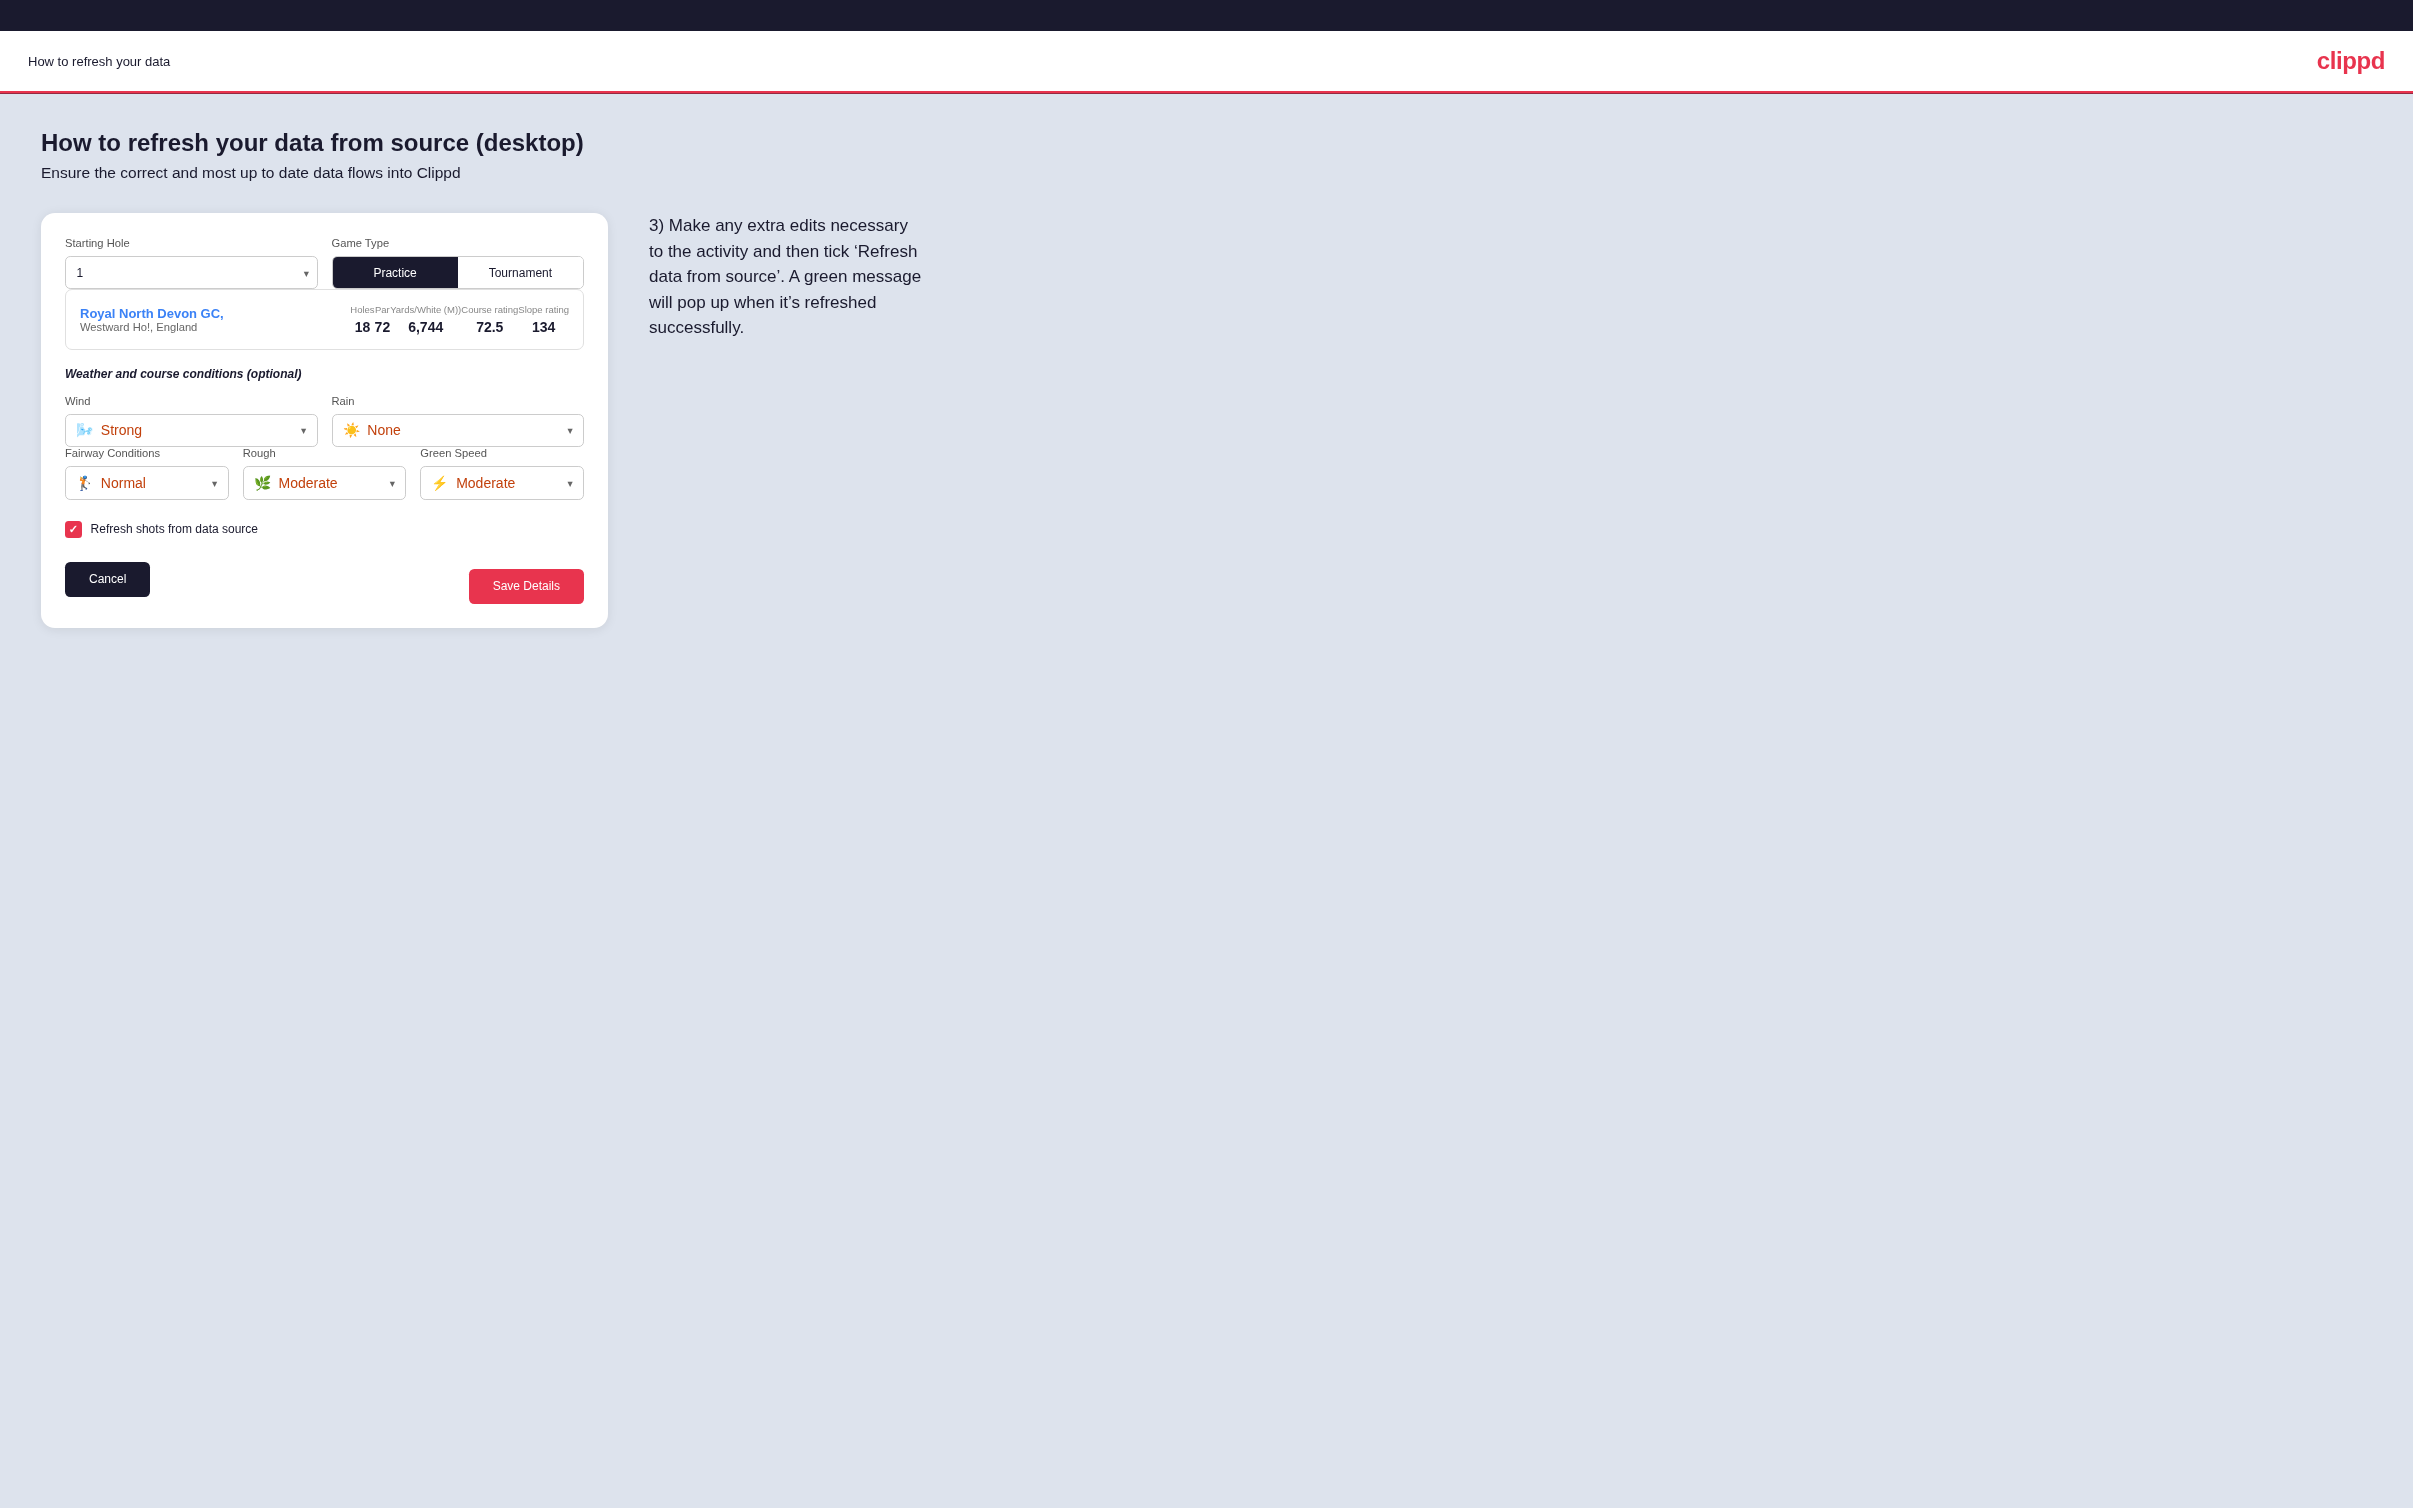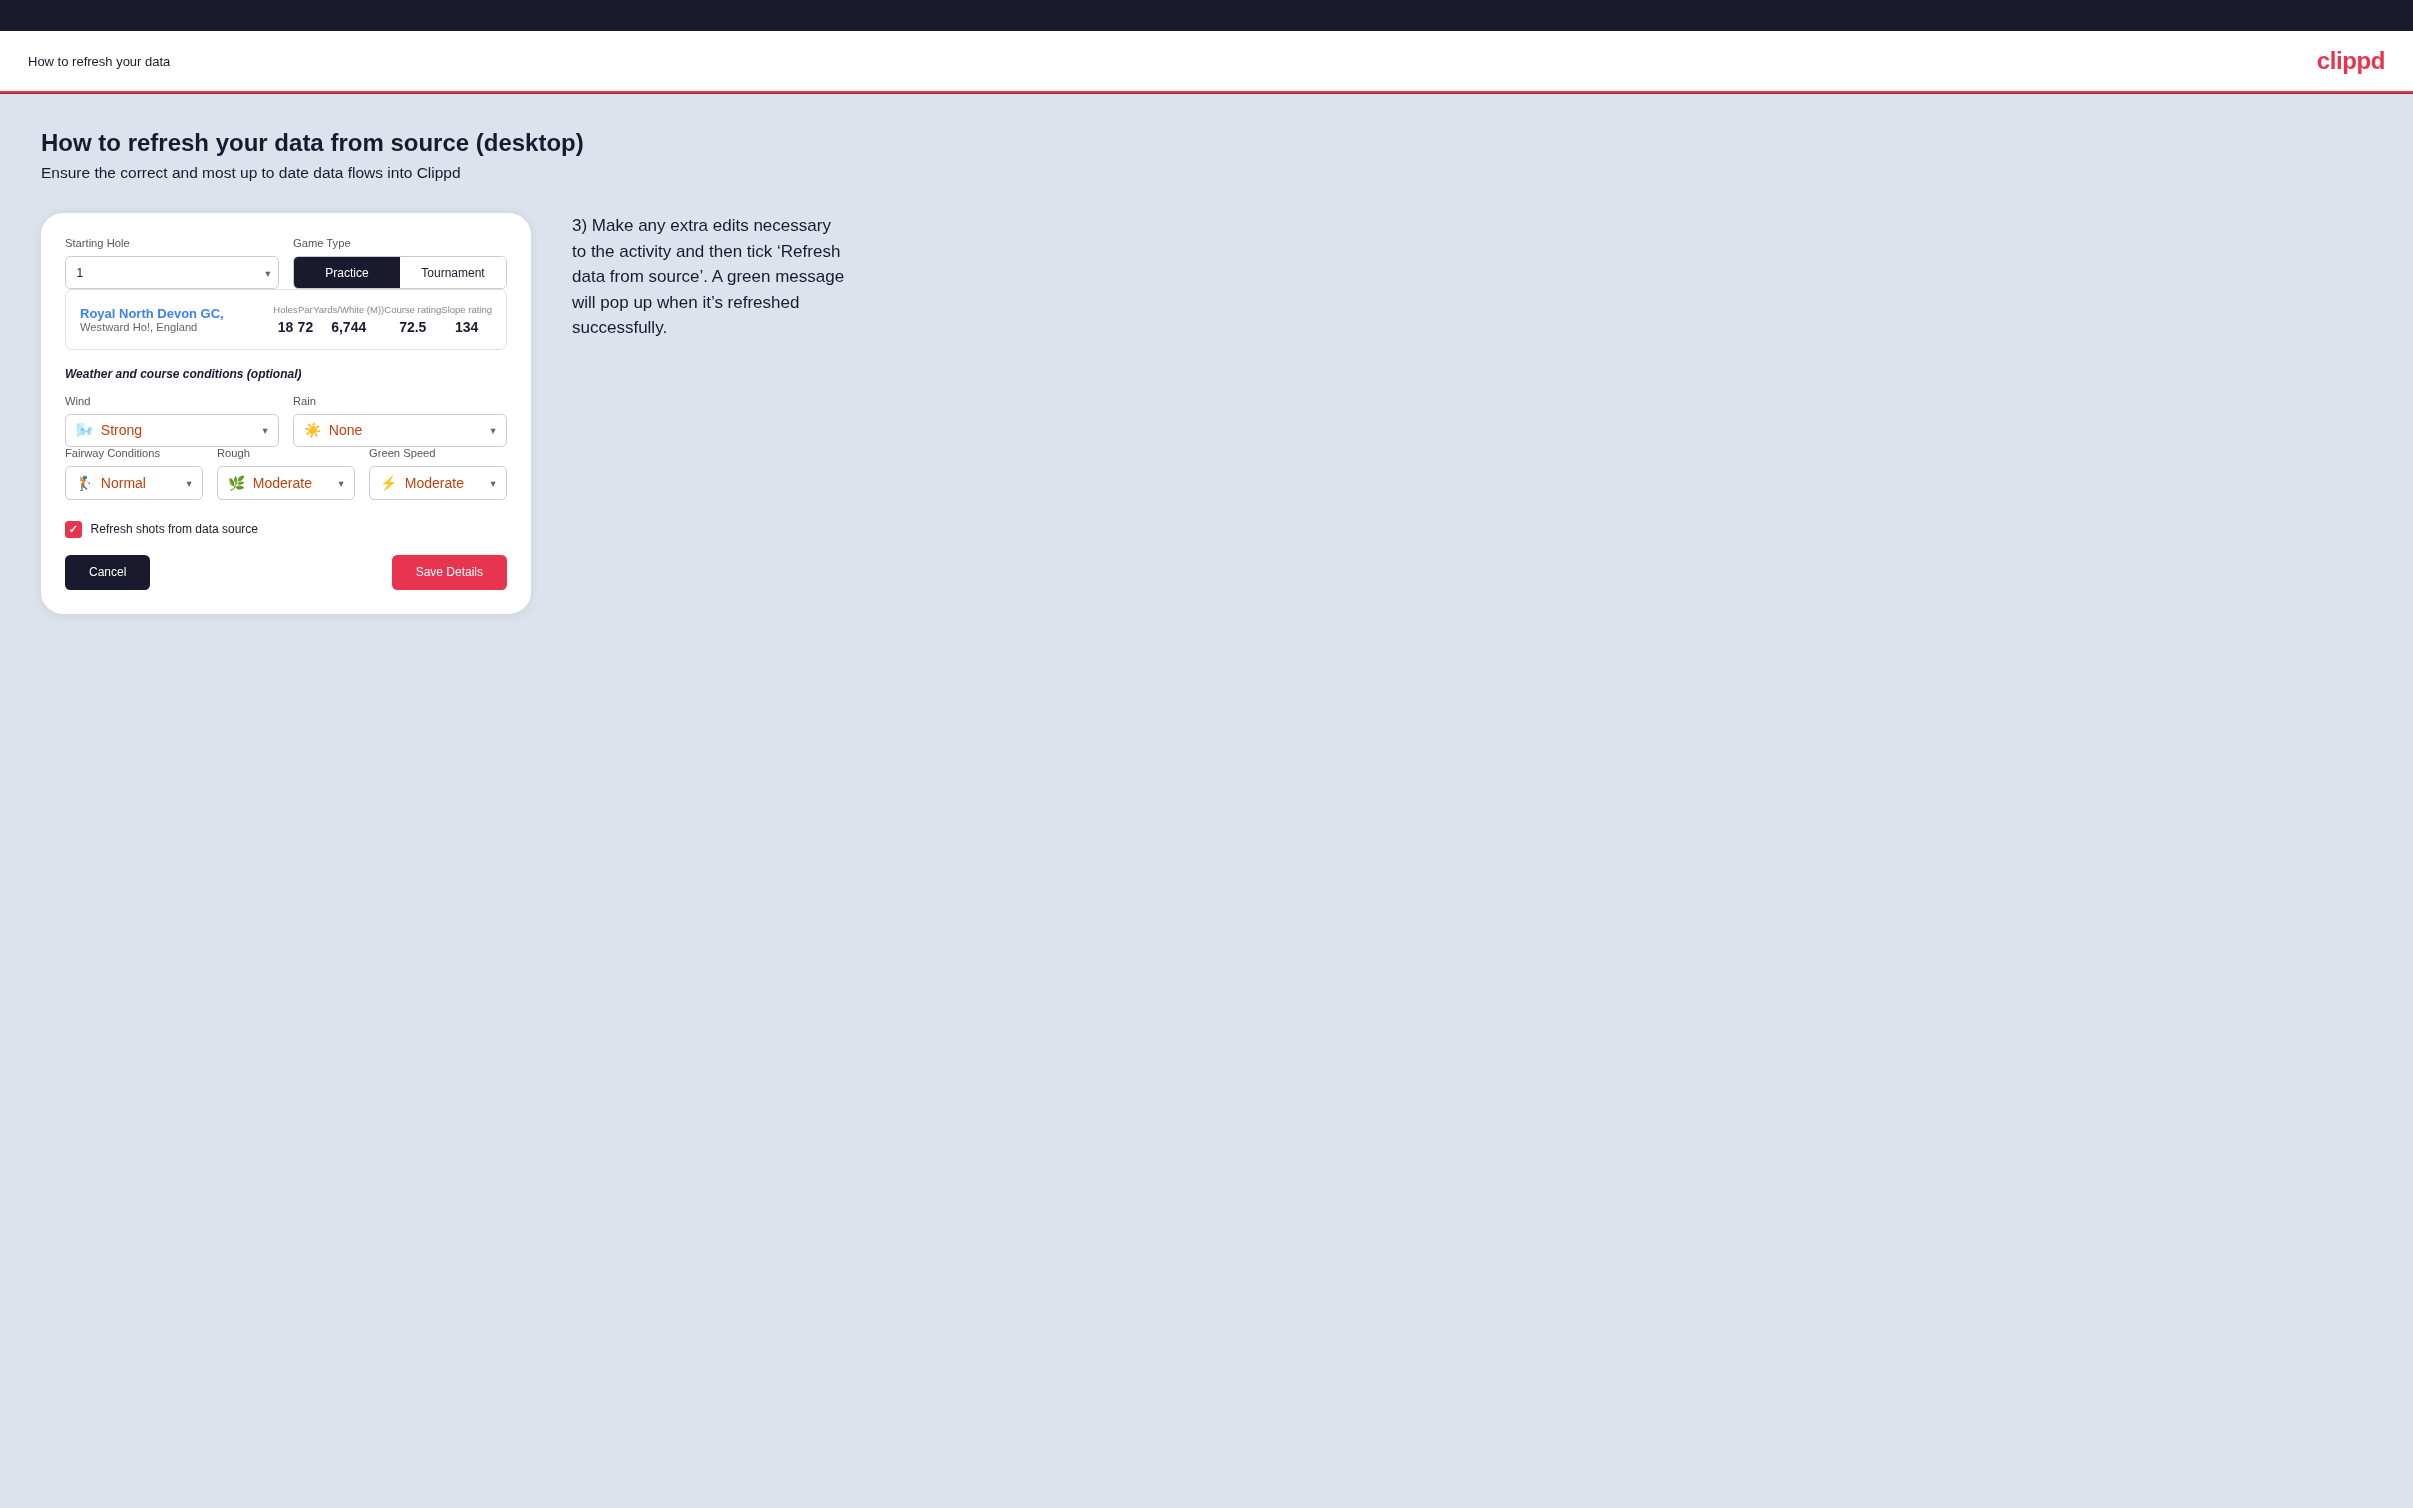--- a/index.html
+++ b/index.html
@@ -54,23 +54,23 @@
     }
 
     .content-area {
       display: flex;
       gap: 41px;
       align-items: flex-start;
     }
 
     .form-card {
       background: #fff;
-      border-radius: 22px;
+      border-radius: 14px;
       padding: 24px;
-      width: 490px;
+      width: 567px;
       box-shadow: 0 1.7px 10.4px rgba(0,0,0,0.08);
     }
 
     .form-label {
       font-size: 11.2px;
       color: #555;
       margin-bottom: 7px;
       font-weight: 400;
     }
 
@@ -285,20 +285,21 @@
 
     .btn-save {
       background: #e8344e;
       color: #fff;
       border: none;
       padding: 10.4px 24px;
       border-radius: 5.2px;
       font-size: 12px;
       font-weight: 500;
       cursor: pointer;
+      margin-top: 14px;
     }
 
     .side-note {
       flex: 1;
       max-width: 276px;
     }
 
     .side-note-text {
       font-size: 17px;
       color: #1a1a2e;

